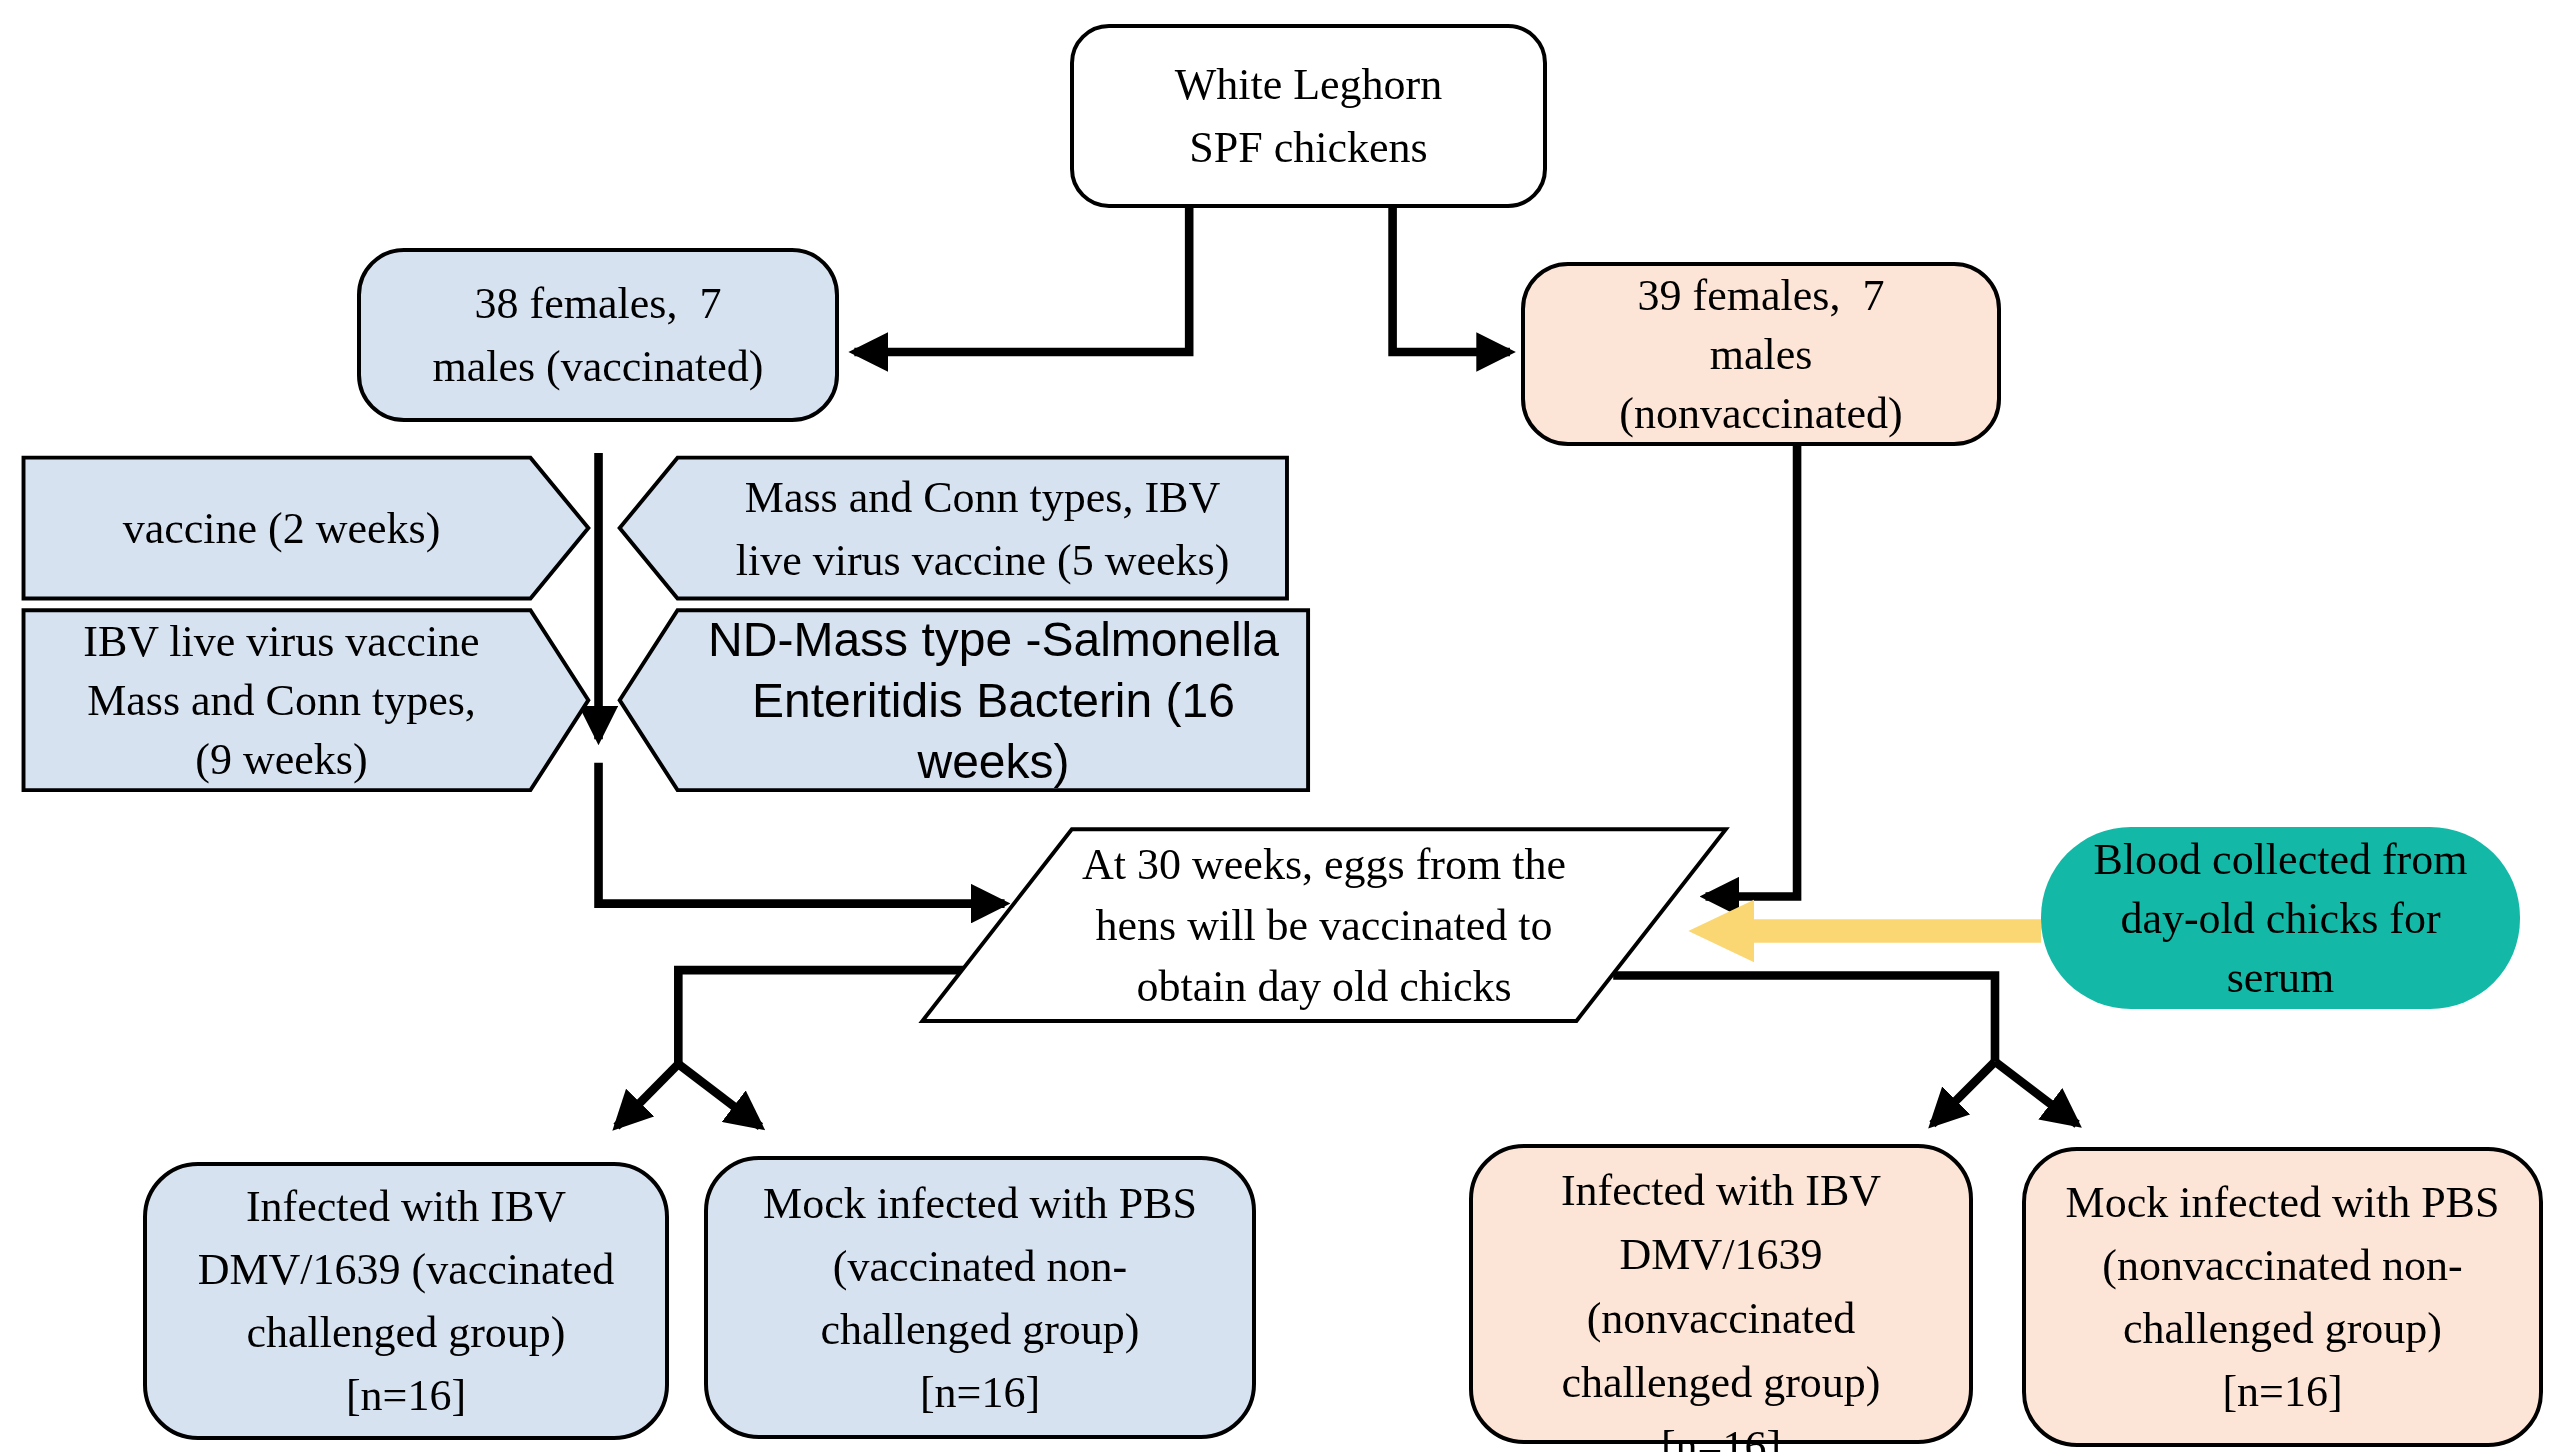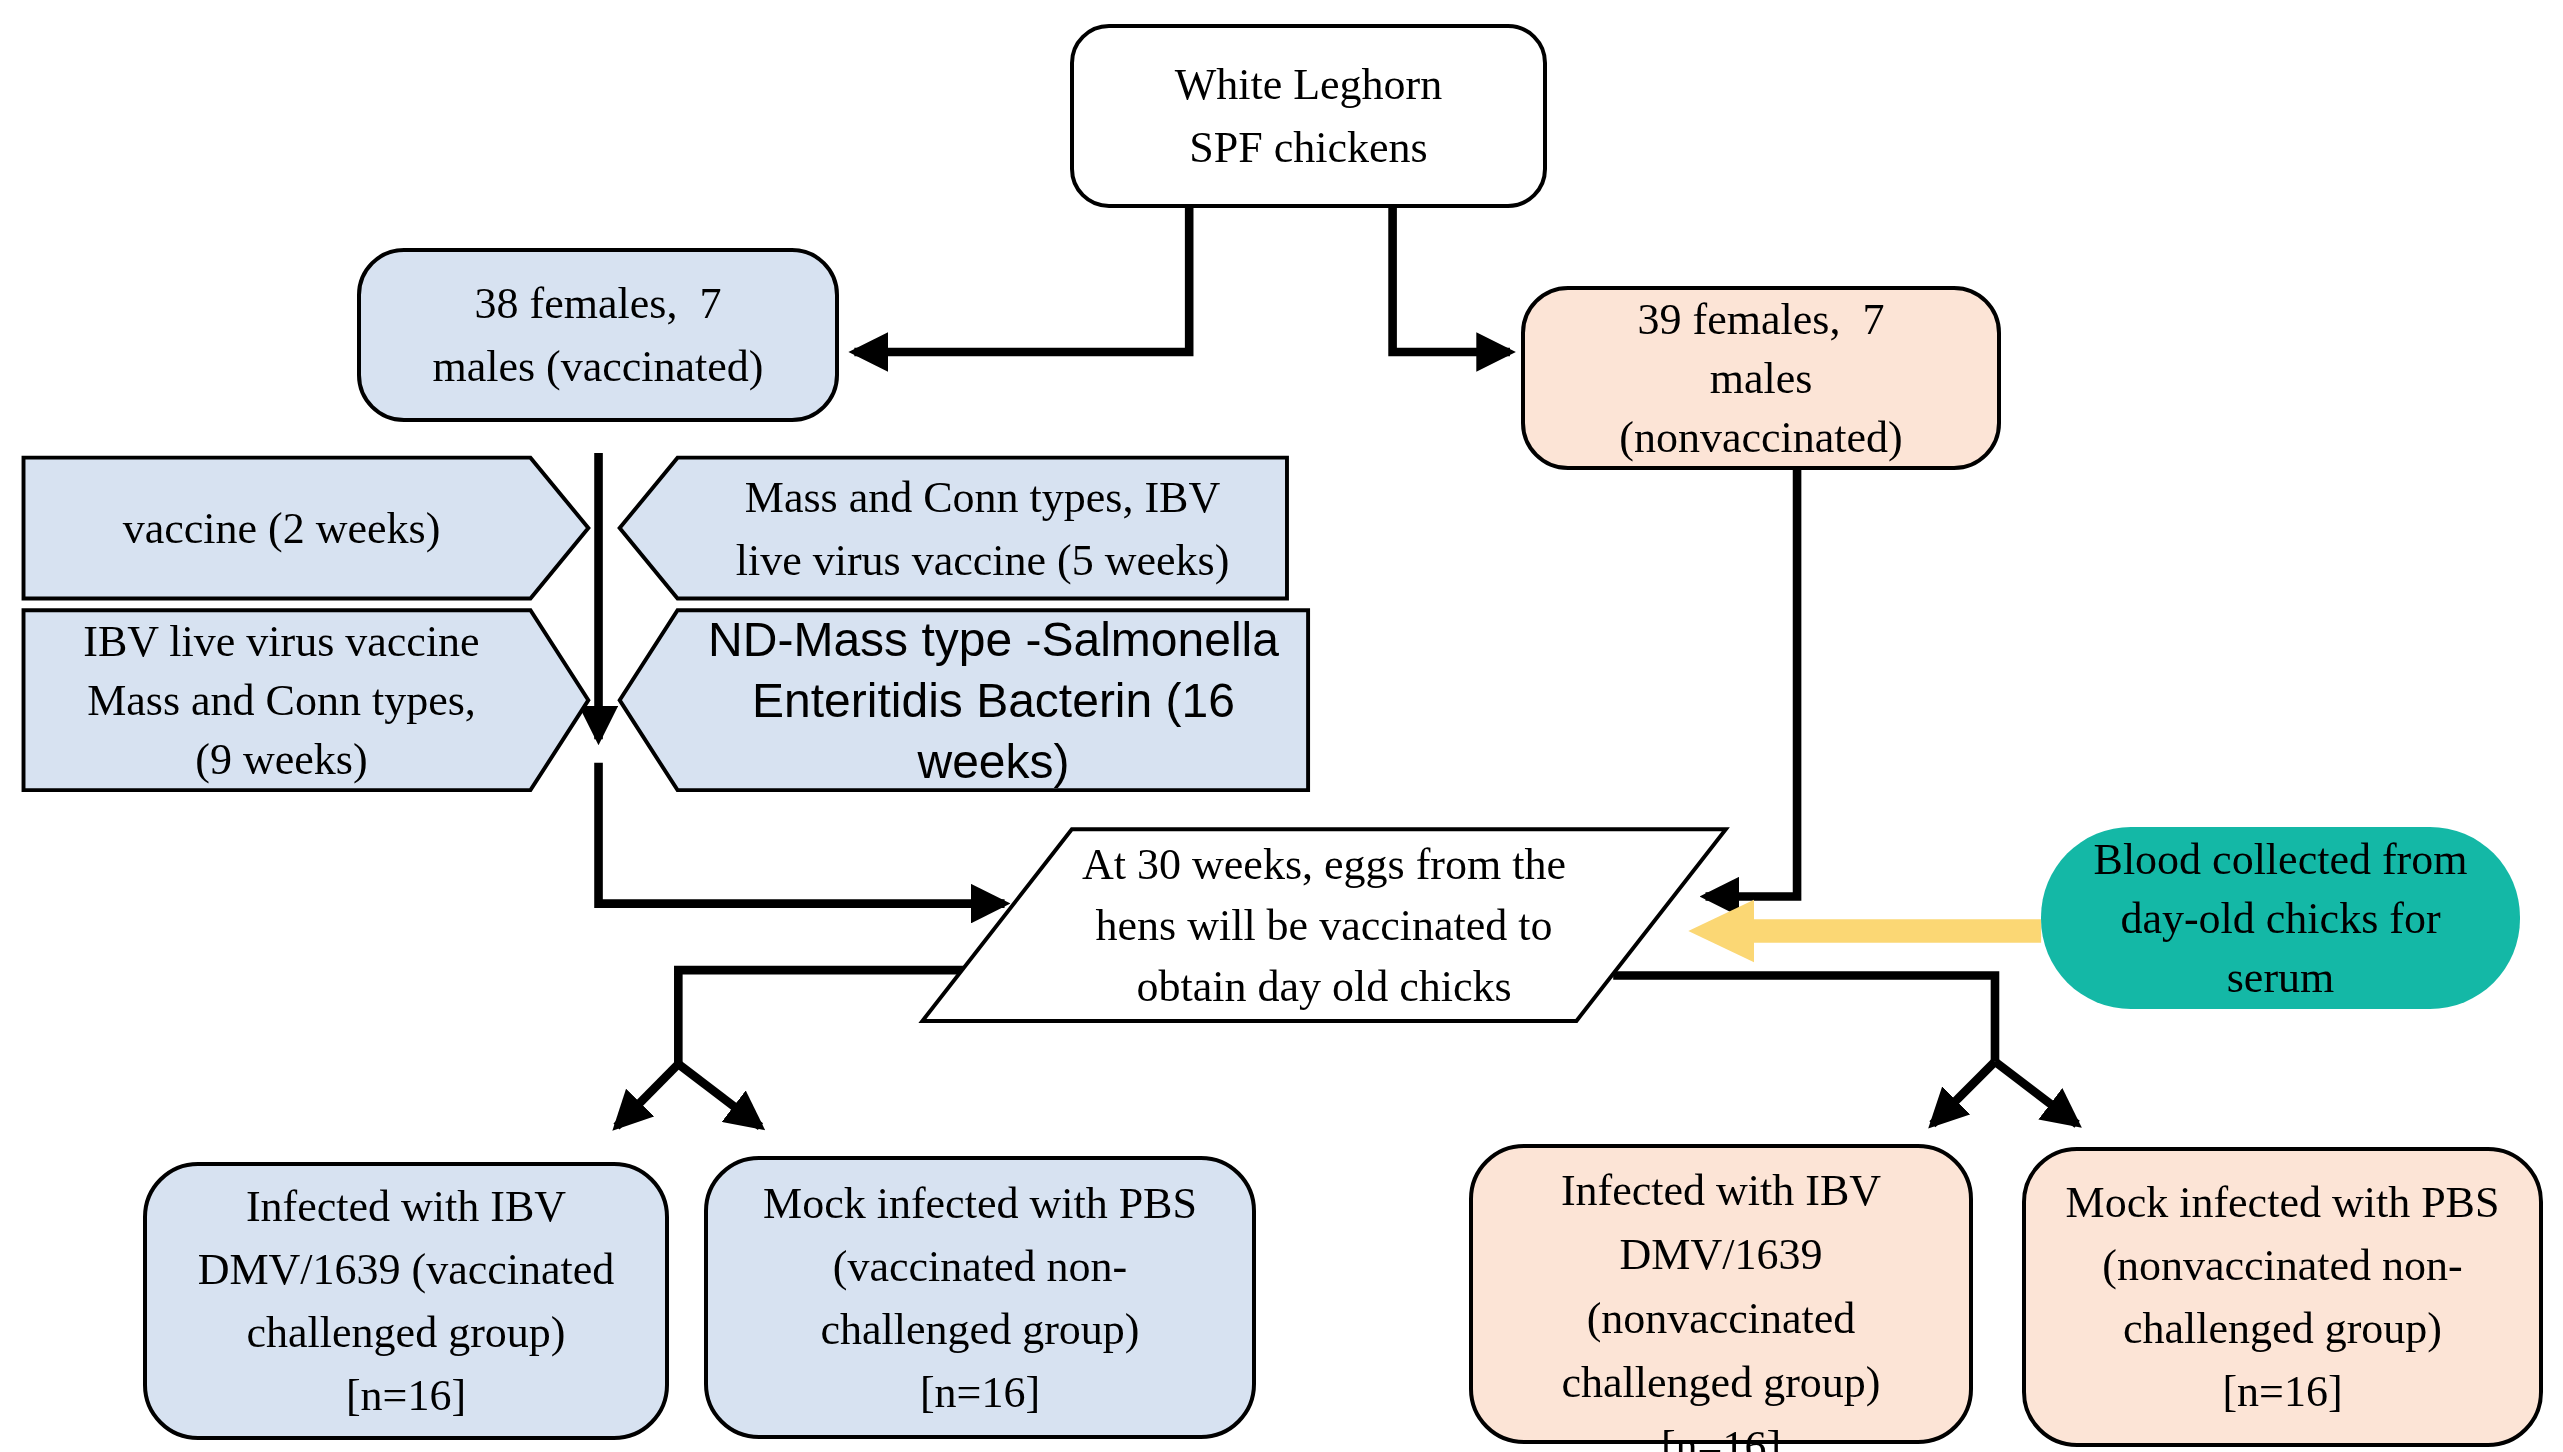--- a/index.html
+++ b/index.html
@@ -65,21 +65,21 @@
   <div class="node round white-bg" style="left:1070px;top:23.5px;width:477px;height:184px;border-radius:39px;">
     <div class="ln">White Leghorn</div>
     <div class="ln">SPF chickens</div>
   </div>
 
   <div class="node round blue" style="left:357px;top:248px;width:482px;height:174px;">
     <div class="ln">38 females,  7</div>
     <div class="ln">males (vaccinated)</div>
   </div>
 
-  <div class="node round peach" style="left:1521px;top:262px;width:480px;height:184px;line-height:59px;margin-top:24px;">
+  <div class="node round peach" style="left:1521px;top:262px;width:480px;height:184px;line-height:59px;">
     <div class="ln">39 females,  7</div>
     <div class="ln">males</div>
     <div class="ln">(nonvaccinated)</div>
   </div>
 
   <div class="node plain" style="left:23.5px;top:458px;width:516px;height:141px;">
     <div class="ln">vaccine (2 weeks)</div>
   </div>
 
   <div class="node plain" style="left:678px;top:458px;width:609px;height:141px;">

